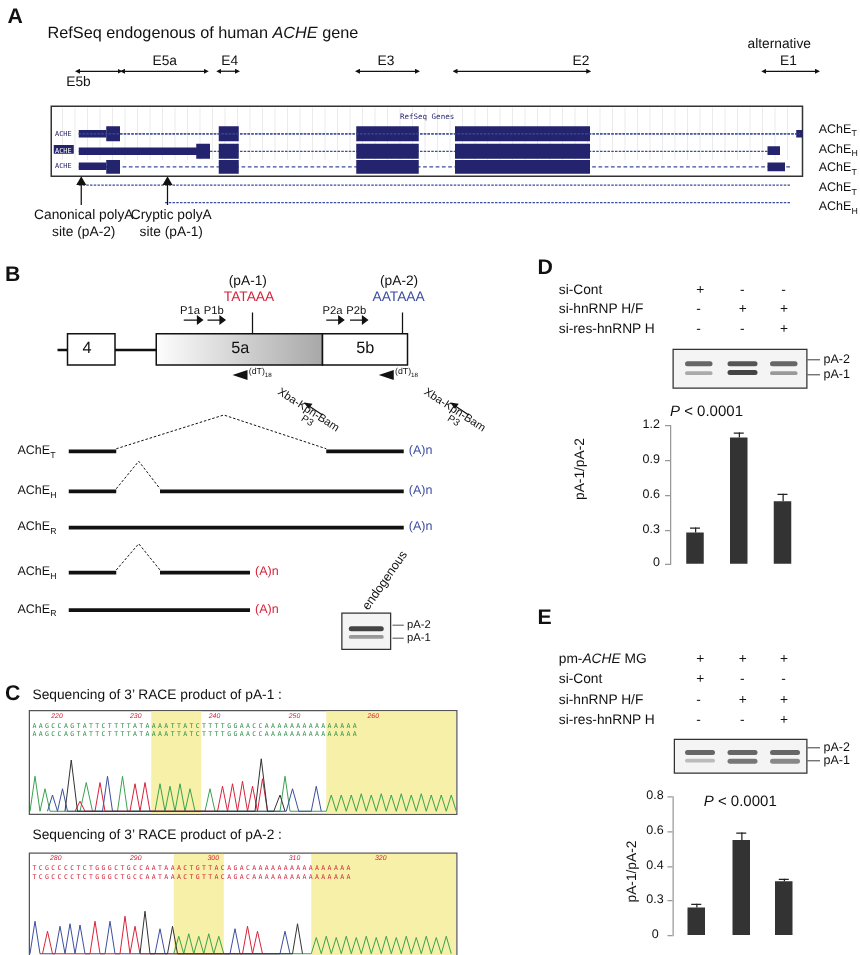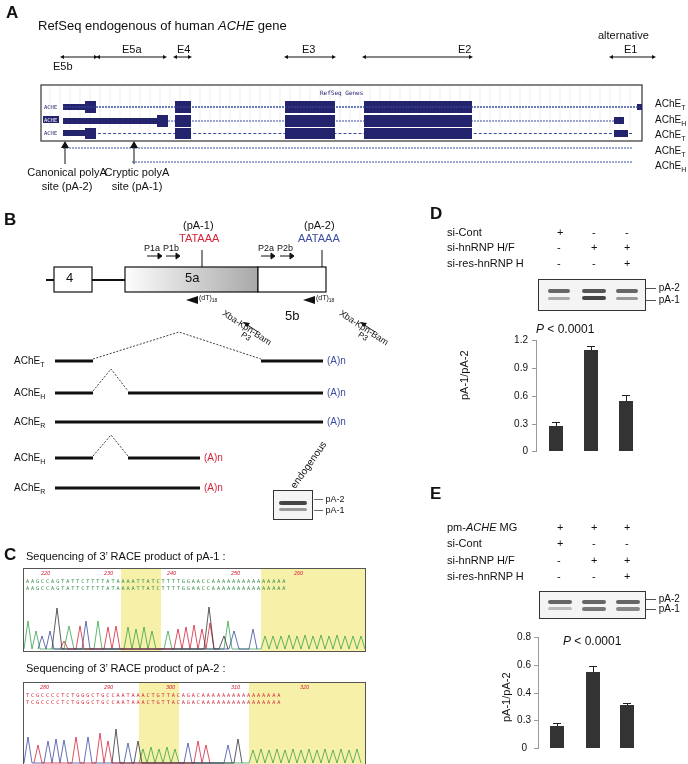--- a/index.html
+++ b/index.html
@@ -236,21 +236,21 @@
     <line x1="46" y1="30" x2="125" y2="30" stroke="#111" stroke-width="2"></line>
     <rect x="54" y="17" width="38" height="25" fill="#fff" stroke="#111" stroke-width="1.2"></rect>
     <rect x="125" y="17" width="133" height="25" fill="url(#g5a)" stroke="#111" stroke-width="1.2"></rect>
     <rect x="258" y="17" width="68" height="25" fill="#fff" stroke="#111" stroke-width="1.2"></rect>
 
     <path d="M186,50 L198,46 L198,54 z" fill="#111"></path>
     <path d="M303,50 L315,46 L315,54 z" fill="#111"></path>
   </svg>
   <div class="abs" style="left:66px;top:270px;font-size:13px;">4</div>
   <div class="abs" style="left:185px;top:270px;font-size:13px;">5a</div>
-  <div class="abs" style="left:285px;top:270px;font-size:13px;margin-top:38px;">5b</div>
+  <div class="abs" style="left:285px;top:270px;font-size:13px;">5b</div>
 
   <div class="abs" style="left:199px;top:294px;font-size:7px;"><span>(dT)</span><sub style="font-size:5px">18</sub></div>
   <div class="abs" style="left:226px;top:308px;font-size:9px;transform:rotate(33deg);transform-origin:left top;">Xba-Kpn-Bam</div>
   <div class="abs" style="left:316px;top:294px;font-size:7px;"><span>(dT)</span><sub style="font-size:5px">18</sub></div>
   <div class="abs" style="left:343px;top:308px;font-size:9px;transform:rotate(33deg);transform-origin:left top;">Xba-Kpn-Bam</div>
   <div class="abs" style="left:241px;top:332px;font-size:8px;transform:rotate(33deg);">P3</div>
   <div class="abs" style="left:358px;top:332px;font-size:8px;transform:rotate(33deg);">P3</div>
   <svg class="abs" style="left:0;top:320px;" width="400" height="20">
     <line x1="246" y1="4" x2="258" y2="12" stroke="#111"></line>
       <path d="M243,2 L250,3 L247,7 z" fill="#111"></path>

